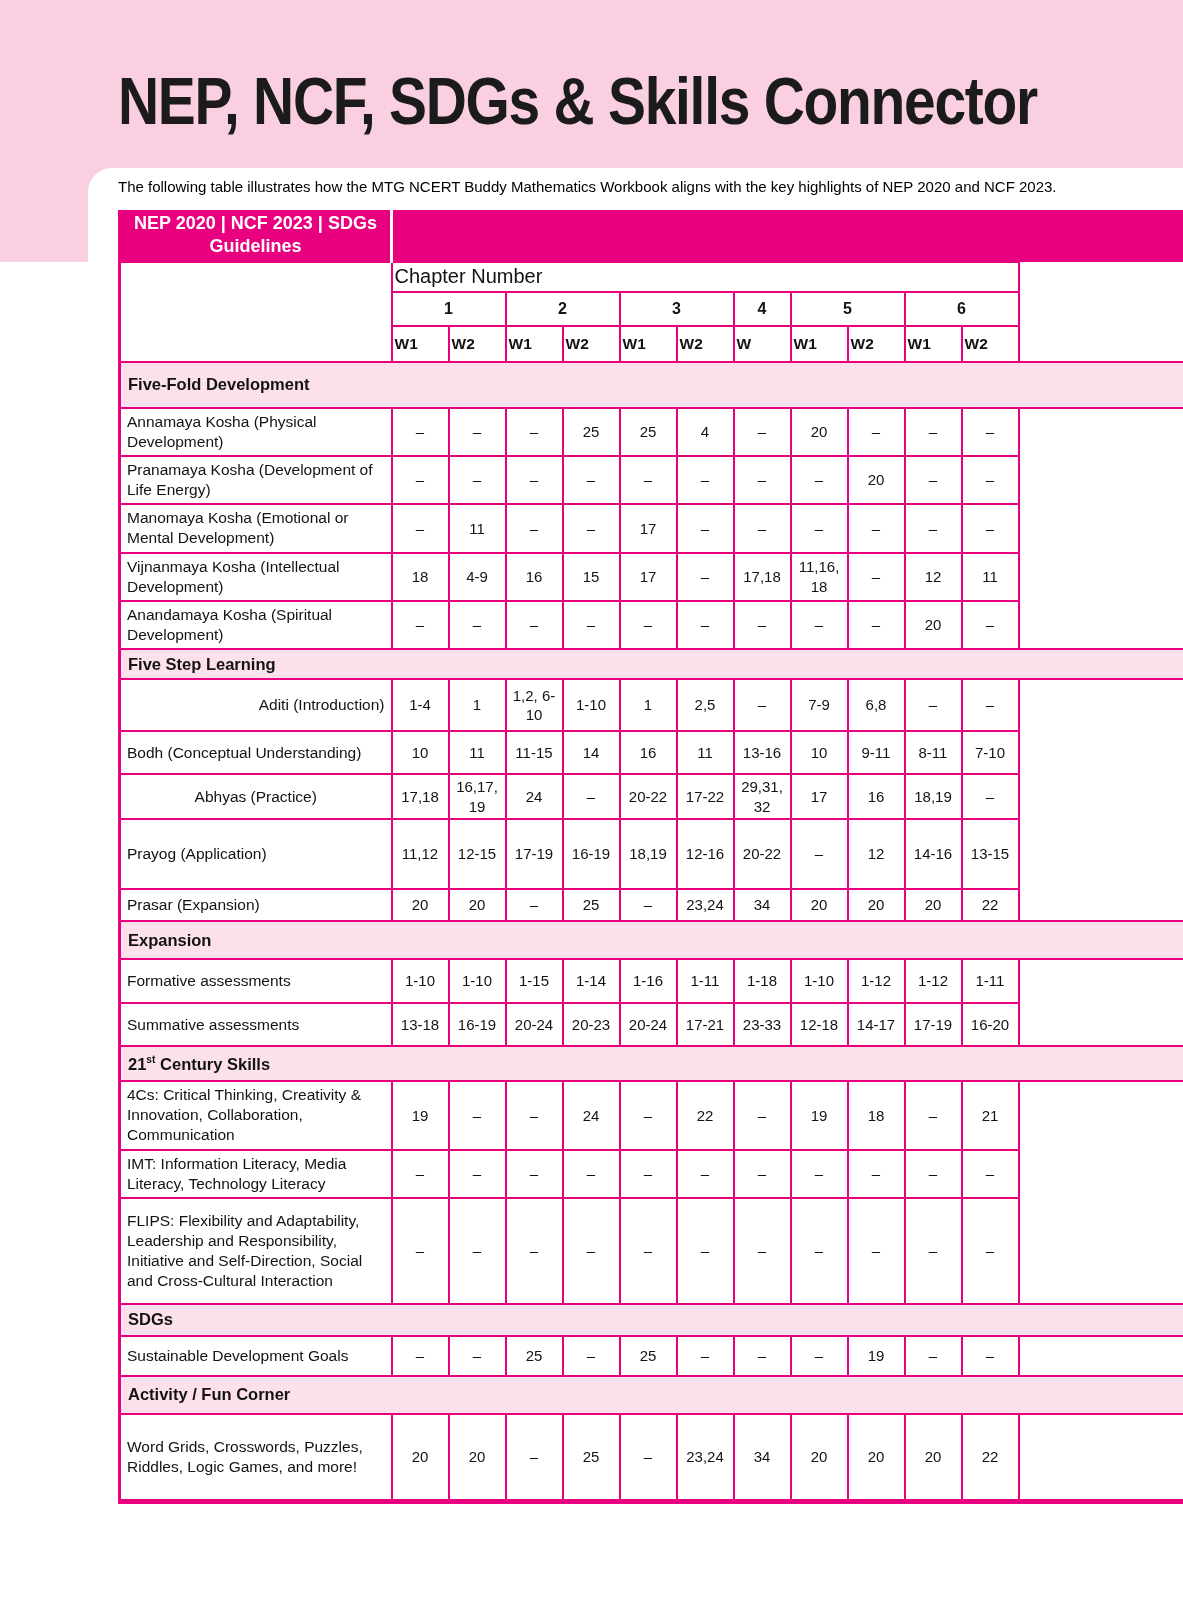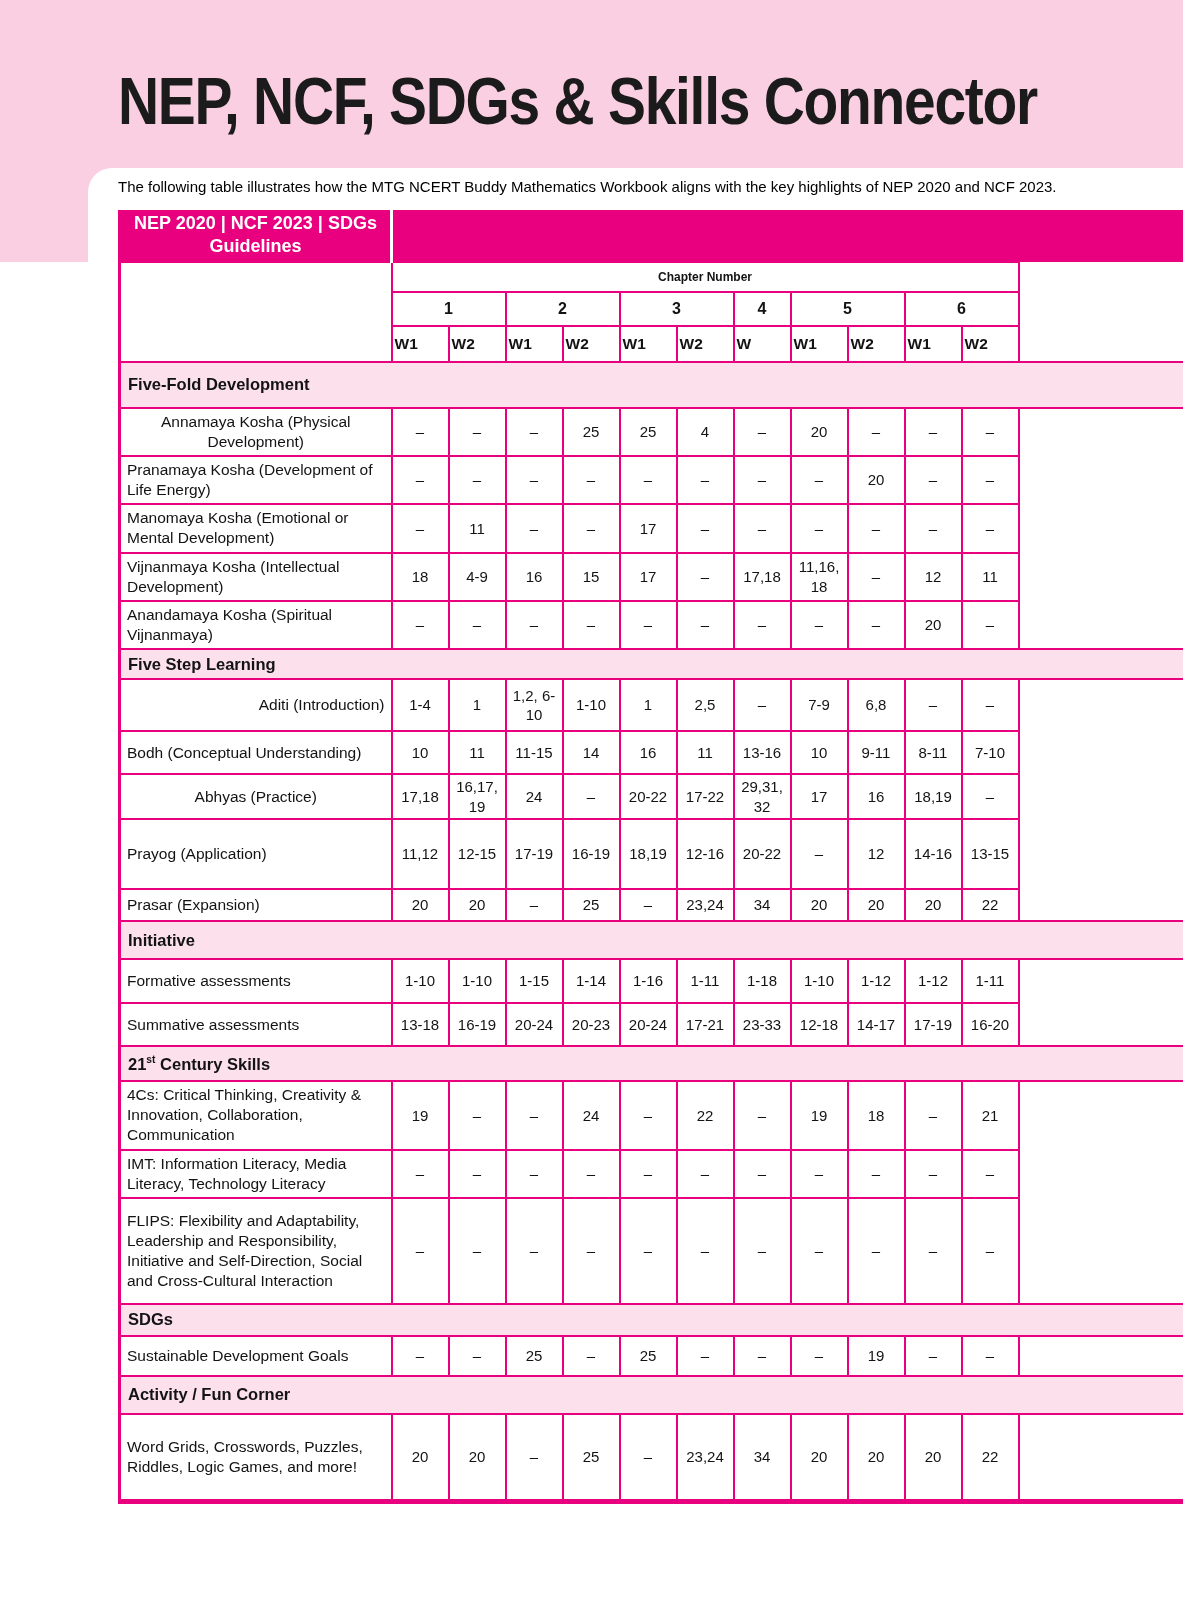--- a/index.html
+++ b/index.html
@@ -27,21 +27,21 @@
     border-left:3px solid var(--magenta);
     border-bottom:5px solid var(--magenta);
   }
   td{border:2px solid var(--magenta);font-size:15px;color:#131313;vertical-align:middle;padding:1px 2px;background:#fff;}
   td.corner{
     background:var(--magenta);color:#fff;font-weight:bold;text-align:center;
     font-size:18px;line-height:1.3;height:48px;border:none;padding:2px 12px;
   }
   td.magenta-fill{background:var(--magenta);border:none;border-left:3px solid #fff;}
   td.blank-label{border-left:none;}
-  td.chapter-number{font-weight:bold;text-align:center;font-size:12px;height:30px;}
+  td.chapter-number{font-weight:normal;text-align:left;font-size:20px;height:30px;}
   tr.chapters-row td{font-weight:bold;text-align:center;font-size:16px;height:34px;}
   tr.weeks-row td{font-weight:bold;text-align:left;font-size:15.5px;height:36px;}
   td.ghost{border:none;border-left:2px solid var(--magenta);}
   tr.section-band td{
     background:var(--band-pink);font-weight:bold;font-size:16.5px;
     text-align:left;padding:4px 7px;border:2px solid var(--magenta);border-right:none;
   }
   tr.section-band sup{font-size:0.62em;}
   td.row-label{text-align:left;padding:3px 6px;font-size:15.5px;line-height:1.3;}
   td.val{text-align:center;font-size:15px;line-height:1.3;}
@@ -99,21 +99,21 @@
         <td>W</td>
         <td>W1</td>
         <td>W2</td>
         <td>W1</td>
         <td>W2</td>
       </tr>
   <tr class="section-band">
         <td colspan="13" style="height: 46px;">Five-Fold Development</td>
       </tr>
       <tr>
-        <td class="row-label" style="height: 44px; text-align: center;">Annamaya Kosha (Physical Development)</td>
+        <td class="row-label" style="height: 44px;">Annamaya Kosha (Physical Development)</td>
         <td class="val">–</td>
         <td class="val">–</td>
         <td class="val">–</td>
         <td class="val">25</td>
         <td class="val">25</td>
         <td class="val">4</td>
         <td class="val">–</td>
         <td class="val">20</td>
         <td class="val">–</td>
         <td class="val">–</td>
@@ -156,21 +156,21 @@
         <td class="val">15</td>
         <td class="val">17</td>
         <td class="val">–</td>
         <td class="val">17,18</td>
         <td class="val">11,16, 18</td>
         <td class="val">–</td>
         <td class="val">12</td>
         <td class="val">11</td>
       </tr>
       <tr>
-        <td class="row-label" style="height: 45px;">Anandamaya Kosha (Spiritual Vijnanmaya)</td>
+        <td class="row-label" style="height: 45px;">Anandamaya Kosha (Spiritual Development)</td>
         <td class="val">–</td>
         <td class="val">–</td>
         <td class="val">–</td>
         <td class="val">–</td>
         <td class="val">–</td>
         <td class="val">–</td>
         <td class="val">–</td>
         <td class="val">–</td>
         <td class="val">–</td>
         <td class="val">20</td>
@@ -244,21 +244,21 @@
         <td class="val">25</td>
         <td class="val">–</td>
         <td class="val">23,24</td>
         <td class="val">34</td>
         <td class="val">20</td>
         <td class="val">20</td>
         <td class="val">20</td>
         <td class="val">22</td>
       </tr>
       <tr class="section-band">
-        <td colspan="13" style="height: 38px;">Initiative</td>
+        <td colspan="13" style="height: 38px;">Expansion</td>
       </tr>
       <tr>
         <td class="row-label" style="height: 44px;">Formative assessments</td>
         <td class="val">1-10</td>
         <td class="val">1-10</td>
         <td class="val">1-15</td>
         <td class="val">1-14</td>
         <td class="val">1-16</td>
         <td class="val">1-11</td>
         <td class="val">1-18</td>

